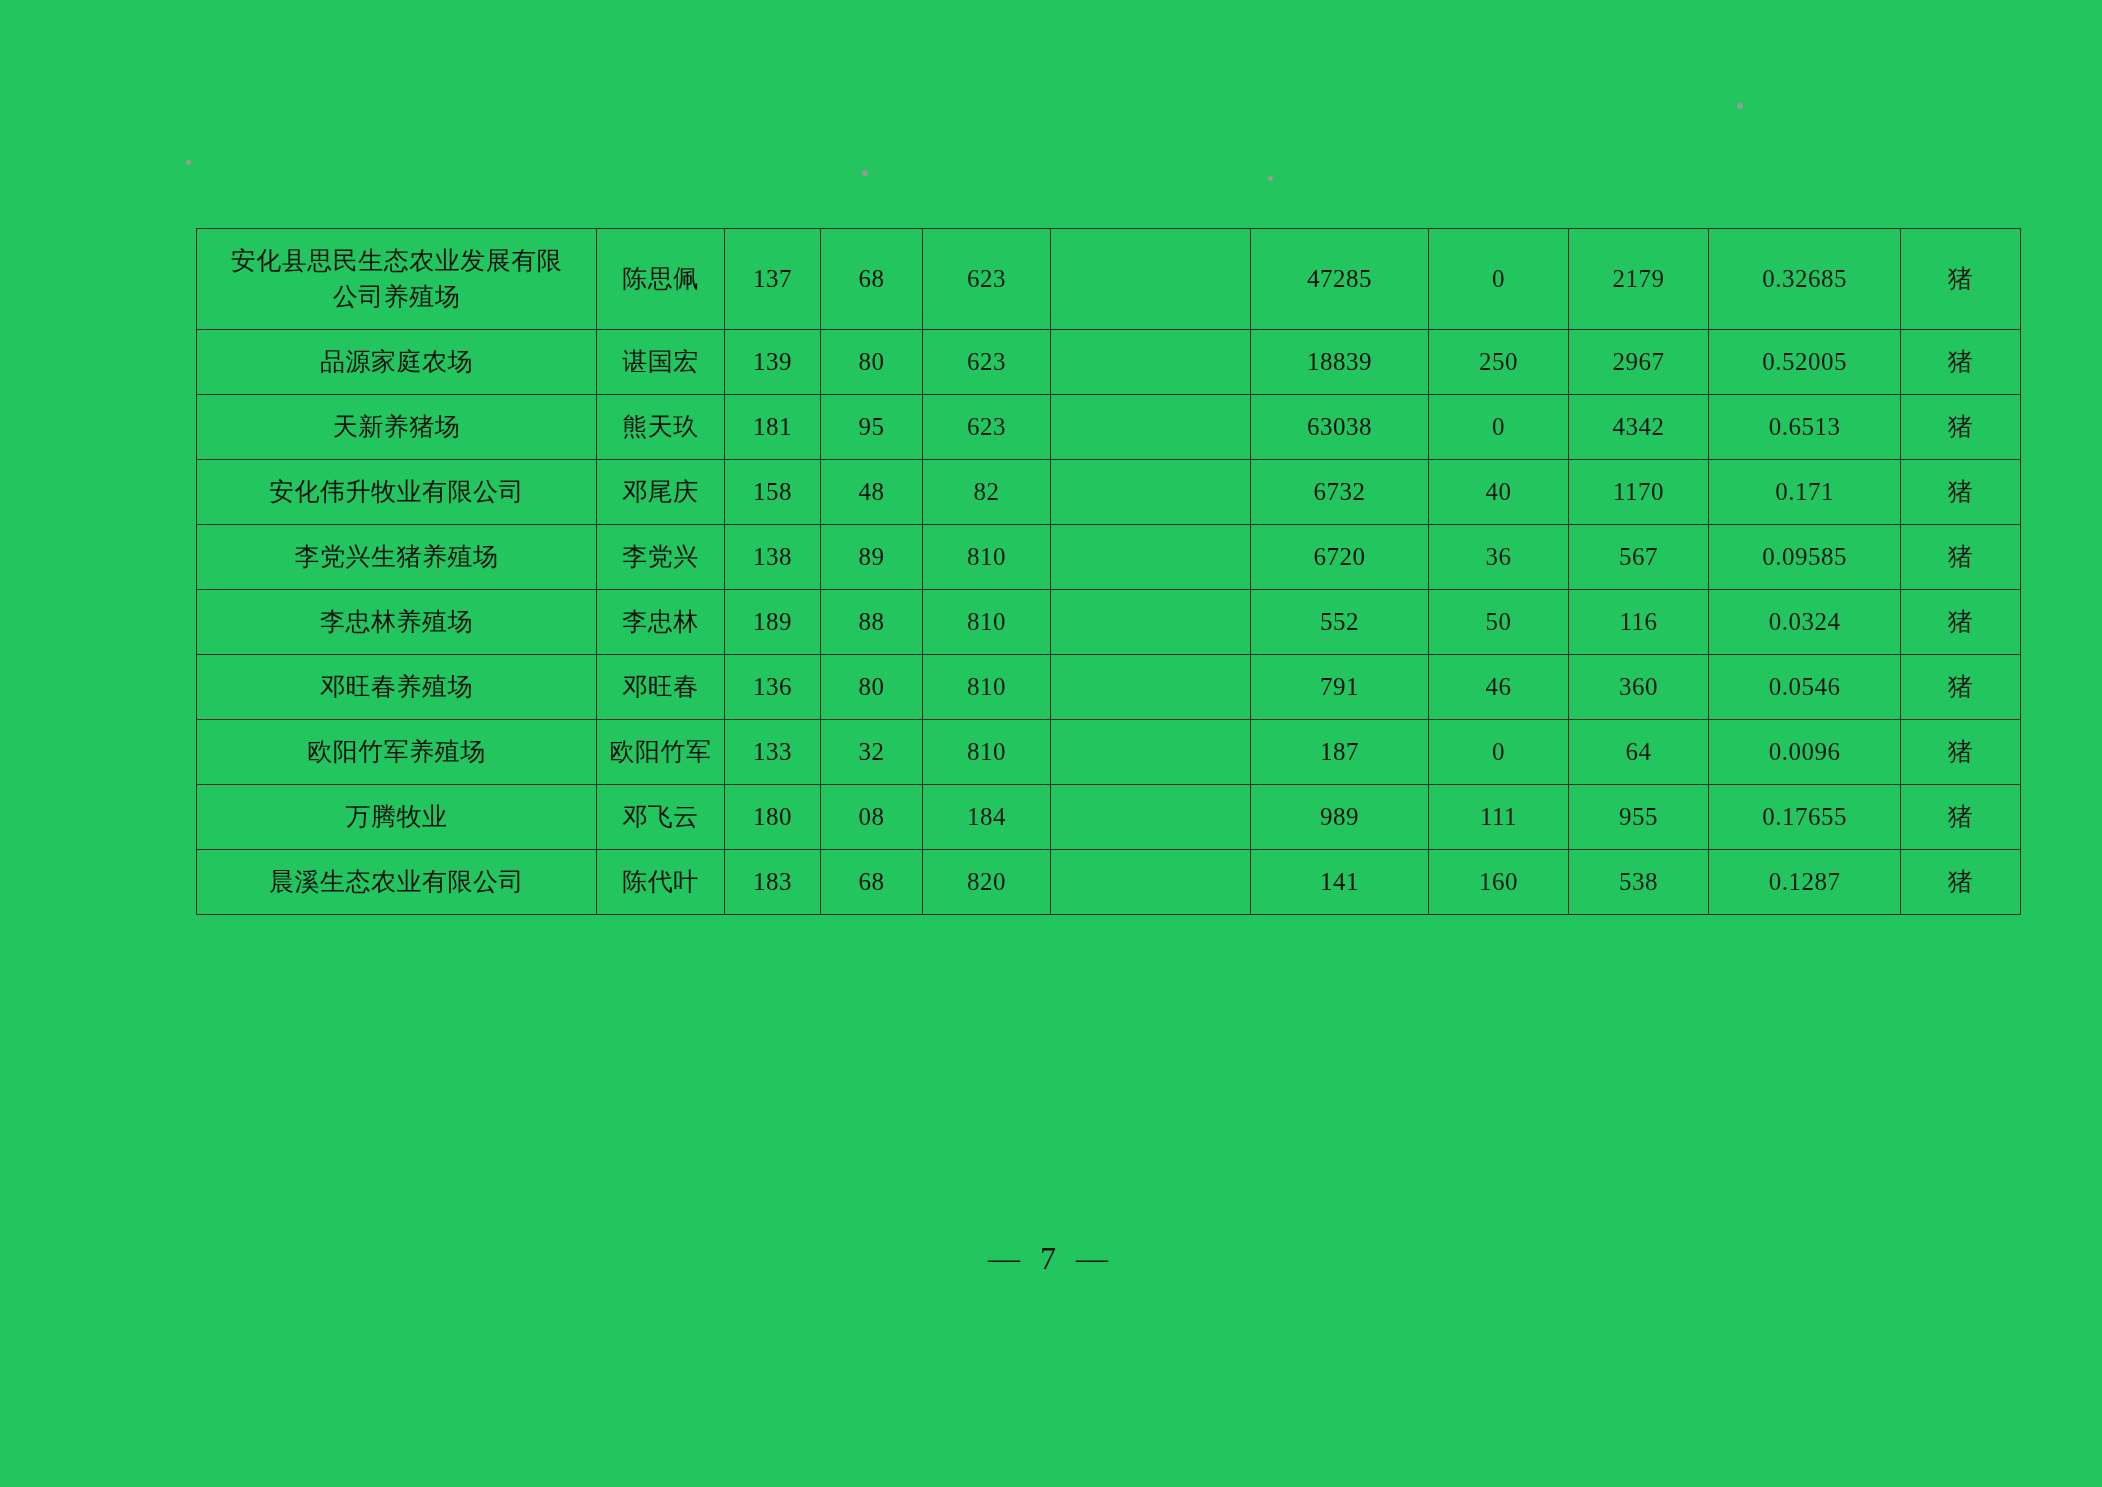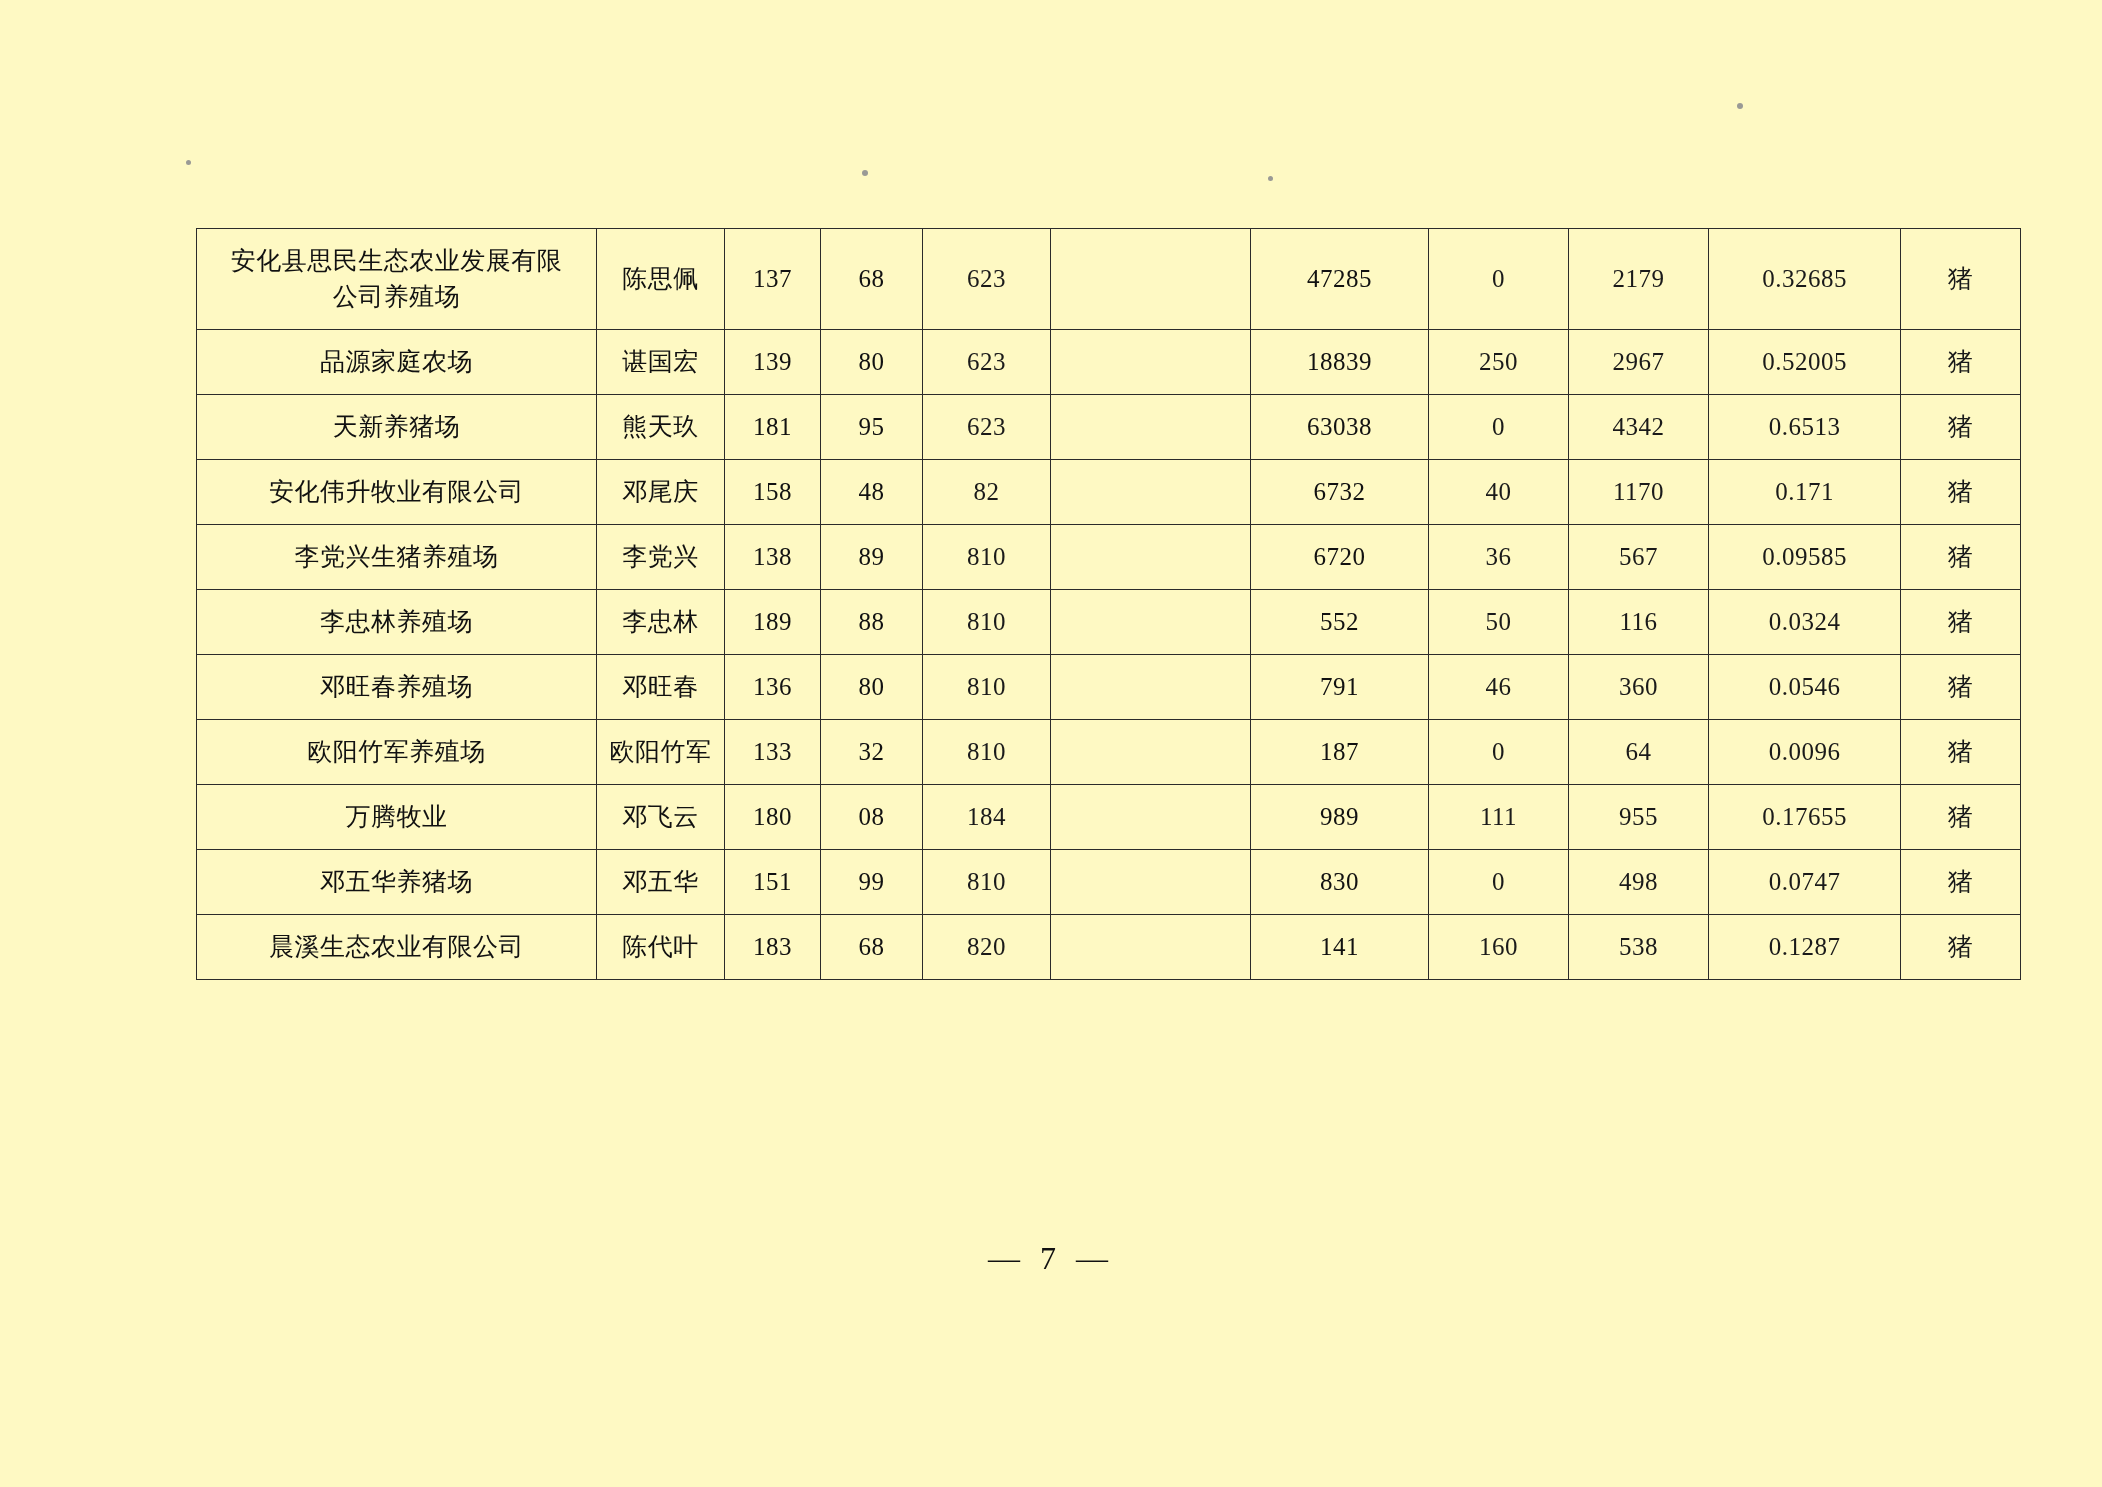--- a/index.html
+++ b/index.html
@@ -13,21 +13,21 @@
     font-family: "Liberation Serif", serif;
     color: #111111;
     position: relative;
     overflow: hidden;
   }
 
   
   .page {
     position: absolute;
     inset: 0;
-    background: #fef9c3;
+    background: #22c55e;
   }
 
   
   .speck {
     position: absolute;
     background: #9a9a95;
     border-radius: 50%;
   }
   .speck.s1 { left: 186px;  top: 160px;  width: 5px; height: 5px; }
   .speck.s2 { left: 862px;  top: 170px;  width: 6px; height: 6px; }
@@ -263,35 +263,20 @@
             <td class="clipped">184</td>
             <td class="blank"></td>
             <td class="clip-left">989</td>
             <td class="clipped">111</td>
             <td class="clipped">955</td>
             <td class="clipped">0.17655</td>
             <td class="clipped">猪</td>
           </tr>
           <tr>
             <td class="name">
-              <span class="two-line">邓五华养猪场</span>
-            </td>
-            <td class="person">邓五华</td>
-            <td class="clip-right">151</td>
-            <td class="clip-left">99</td>
-            <td class="clipped">810</td>
-            <td class="blank"></td>
-            <td class="clip-left">830</td>
-            <td class="clipped">0</td>
-            <td class="clipped">498</td>
-            <td class="clipped">0.0747</td>
-            <td class="clipped">猪</td>
-          </tr>
-          <tr>
-            <td class="name">
               <span class="two-line">晨溪生态农业有限公司</span>
             </td>
             <td class="person">陈代叶</td>
             <td class="clip-right">183</td>
             <td class="clip-left">68</td>
             <td class="clipped">820</td>
             <td class="blank"></td>
             <td class="clip-left">141</td>
             <td class="clipped">160</td>
             <td class="clipped">538</td>

